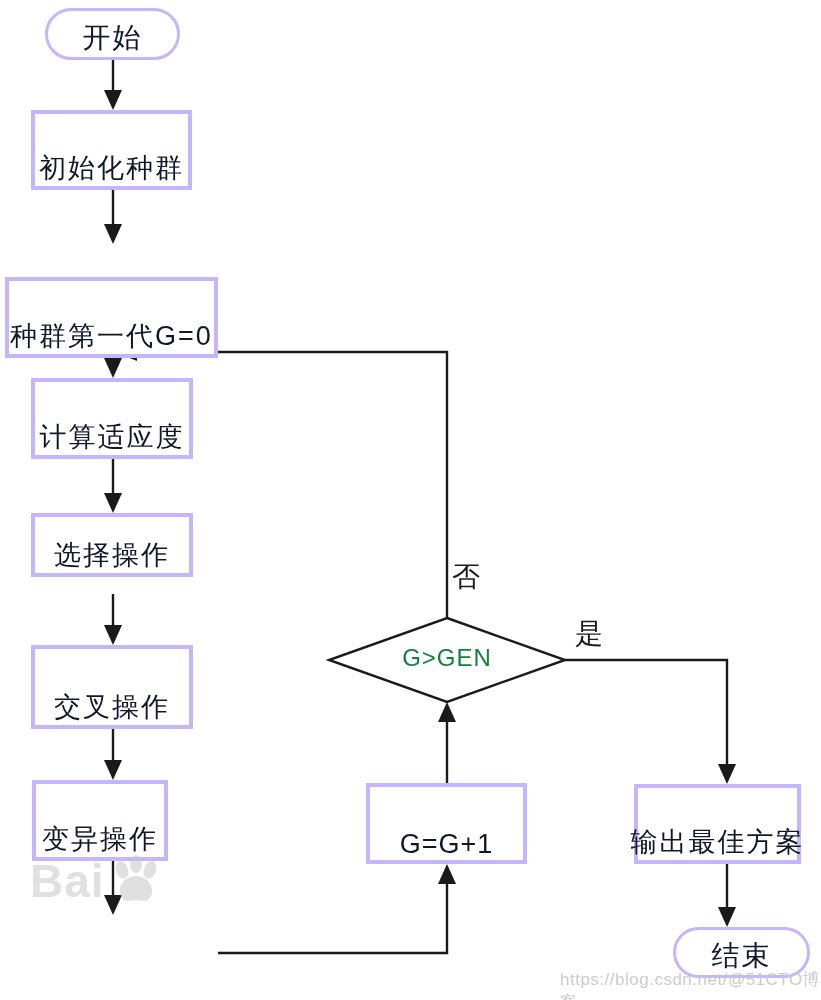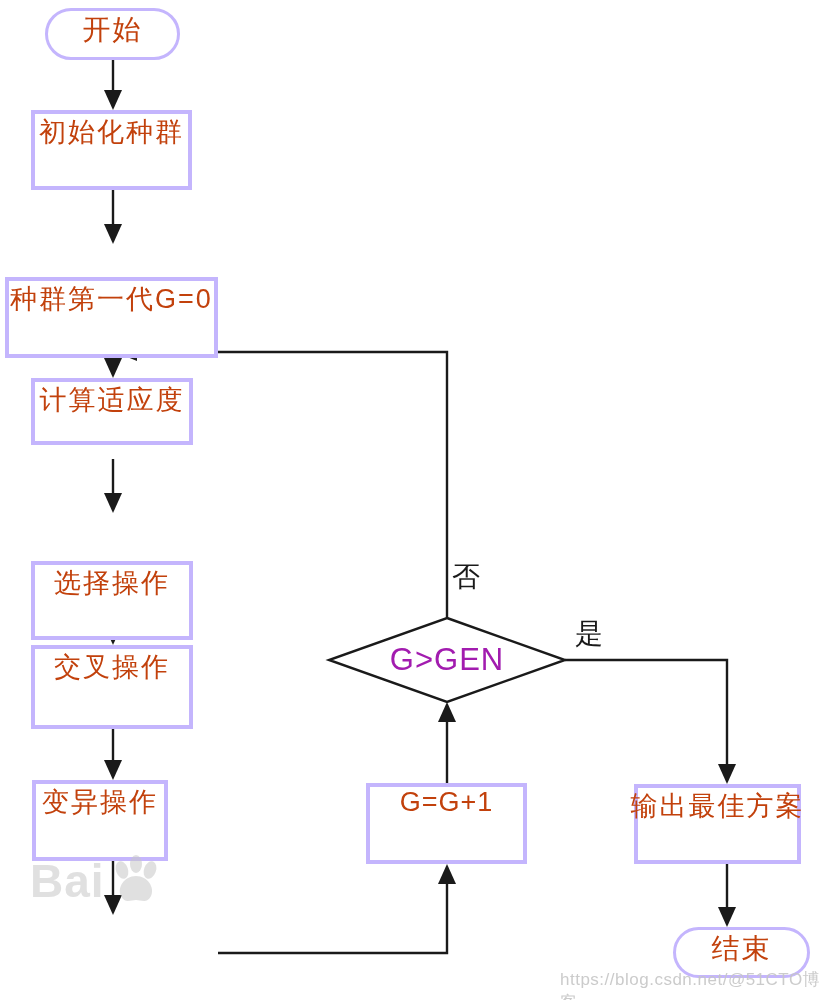--- a/index.html
+++ b/index.html
@@ -20,43 +20,42 @@
     left: 0; top: 0;
     width: 821px; height: 1000px;
     z-index: 1;
   }
   .node {
     position: absolute;
     box-sizing: border-box;
     background: #ffffff;
     border: 4px solid #c4b5fd;
     display: flex;
-    align-items: flex-start;
+    align-items: flex-end;
     justify-content: center;
-    color: #c2410c;
+    color: #0f172a;
     font-size: 27px;
     letter-spacing: 2px;
     z-index: 2;
     white-space: nowrap;
   }
   .terminator {
     border-radius: 28px;
     border-width: 3px;
     font-size: 28px;
   }
   .mono-label {
     letter-spacing: 1px;
   }
   .diamond-label {
     position: absolute;
     display: flex;
-    align-items: center;
     justify-content: center;
-    color: #a21caf;
-    font-size: 31px;
+    color: #15803d;
+    font-size: 24px;
     z-index: 2;
     white-space: nowrap;
   }
   .edge-label {
     position: absolute;
     color: #1a1a1a;
     font-size: 28px;
     z-index: 2;
     white-space: nowrap;
   }
@@ -141,25 +140,25 @@
   </div>
 
   <div class="node" style="left:31px; top:110px; width:161px; height:80px;">
     <span>初始化种群</span>
   </div>
 
   <div class="node" style="left:5px; top:244px; width:213px; height:81px;margin-top:33px;">
     <span>种群第一代G=0</span>
   </div>
 
-  <div class="node" style="left:31px; top:378px; width:162px; height:67px;">
+  <div class="node" style="left:31px; top:378px; width:162px; height:81px;">
     <span>计算适应度</span>
   </div>
 
-  <div class="node" style="left:31px; top:513px; width:162px; height:79px;margin-top:48px;">
+  <div class="node" style="left:31px; top:513px; width:162px; height:64px;">
     <span>选择操作</span>
   </div>
 
   <div class="node" style="left:31px; top:645px; width:162px; height:84px;font-family:Liberation Serif, serif;">
     <span>交叉操作</span>
   </div>
 
   <div class="node" style="left:32px; top:780px; width:136px; height:81px;">
     <span>变异操作</span>
   </div>

